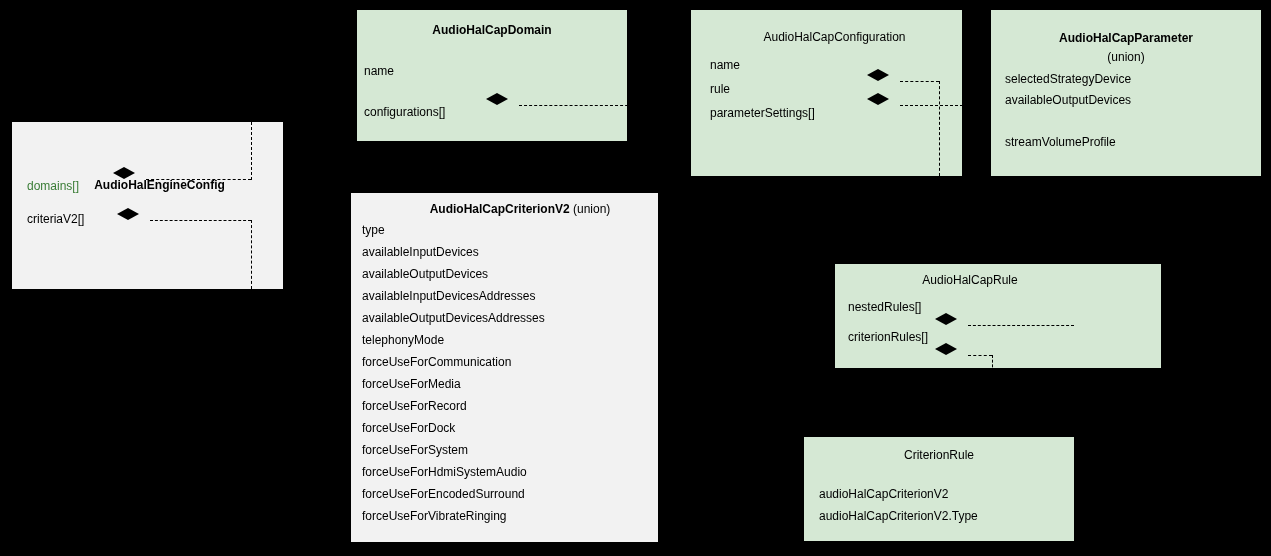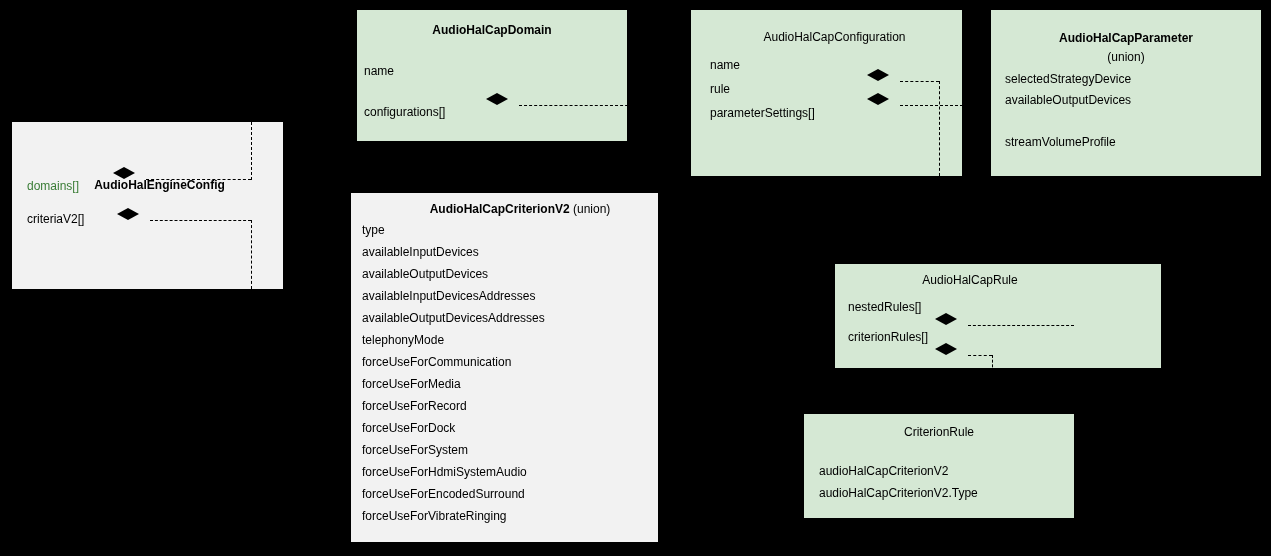--- a/index.html
+++ b/index.html
@@ -167,19 +167,19 @@
     <div class="abs field" style="left:13px; top:64px;">criterionRules[]</div>
   </div>
 
   <div class="diamond" style="left:946px; top:319px;"></div>
   <div class="hline" style="left:968px; top:325px; width:106px;"></div>
 
   <div class="diamond" style="left:946px; top:349px;"></div>
   <div class="hline" style="left:968px; top:355px; width:24px;"></div>
   <div class="vline" style="left:992px; top:355px; height:31px;"></div>
 
-  <div class="uml-box green" style="left:804px; top:414px; width:270px; height:104px;">
+  <div class="uml-box green" style="left:804px; top:437px; width:270px; height:104px;">
     <div class="abs box-title" style="left:0; top:9px; width:270px; text-align:center;">CriterionRule</div>
     <div class="abs field" style="left:15px; top:48px;">audioHalCapCriterionV2</div>
     <div class="abs field" style="left:15px; top:70px;">audioHalCapCriterionV2.Type</div>
   </div>
 
 </div>
 
 </body></html>

